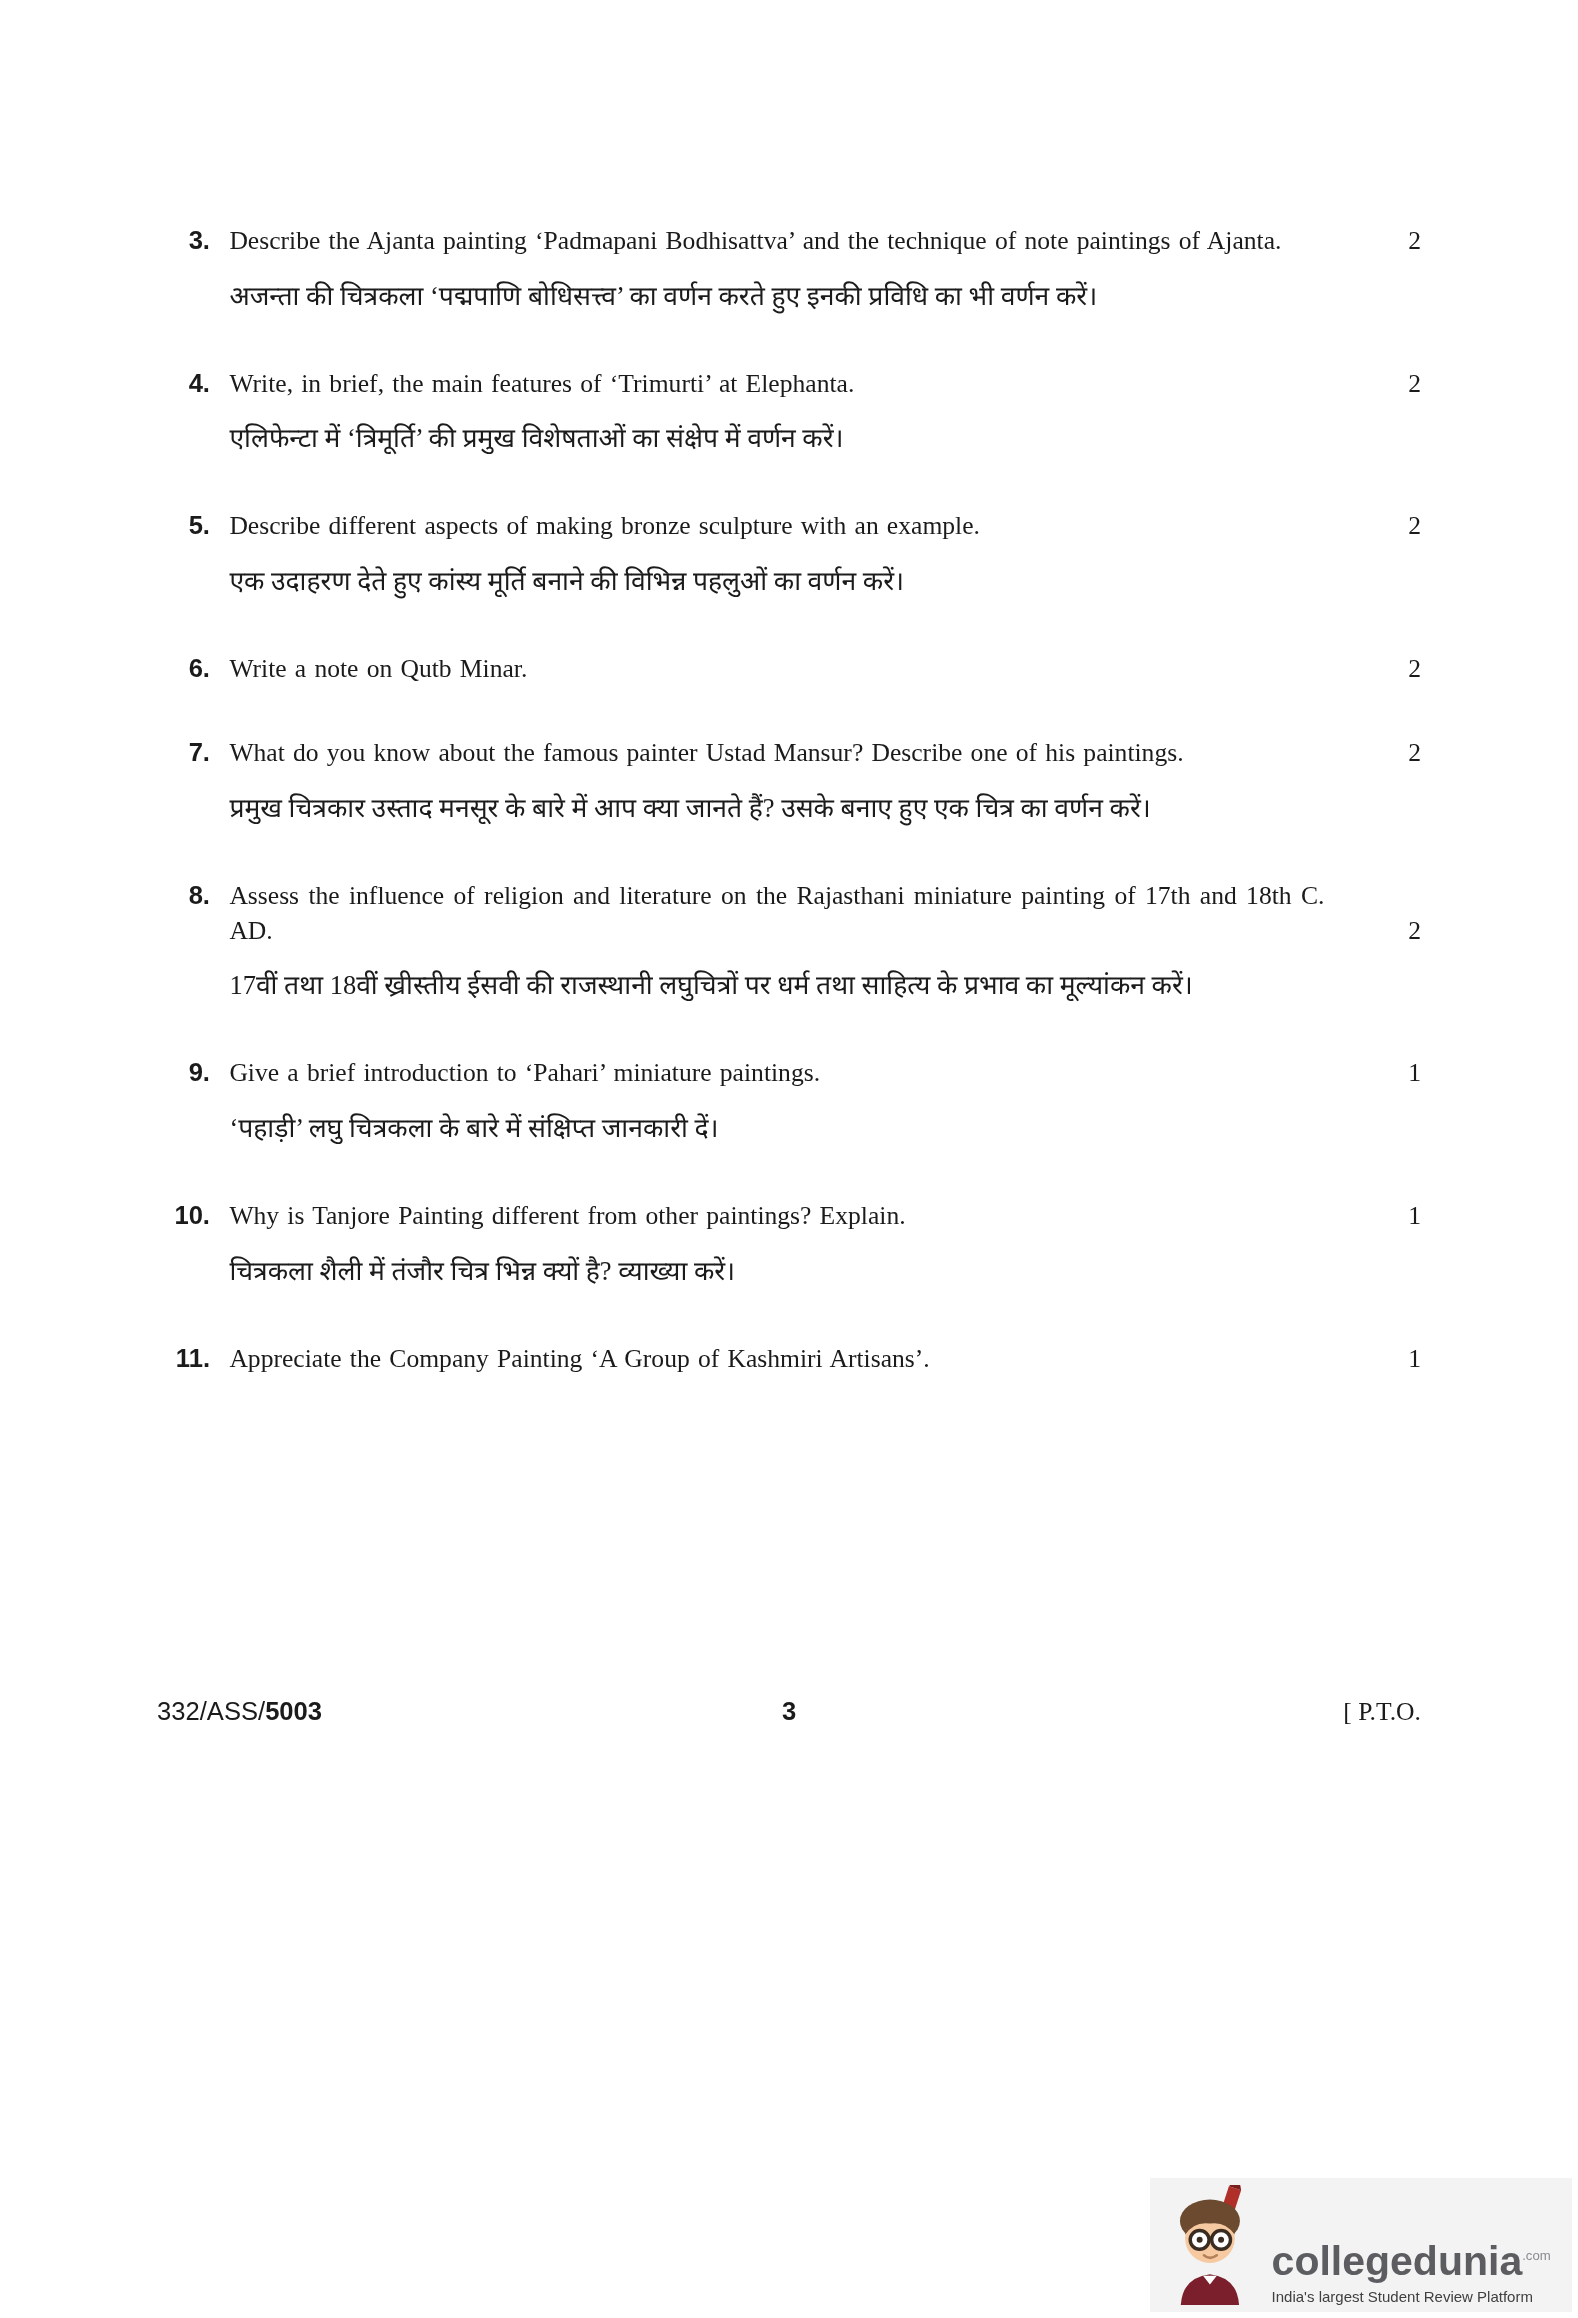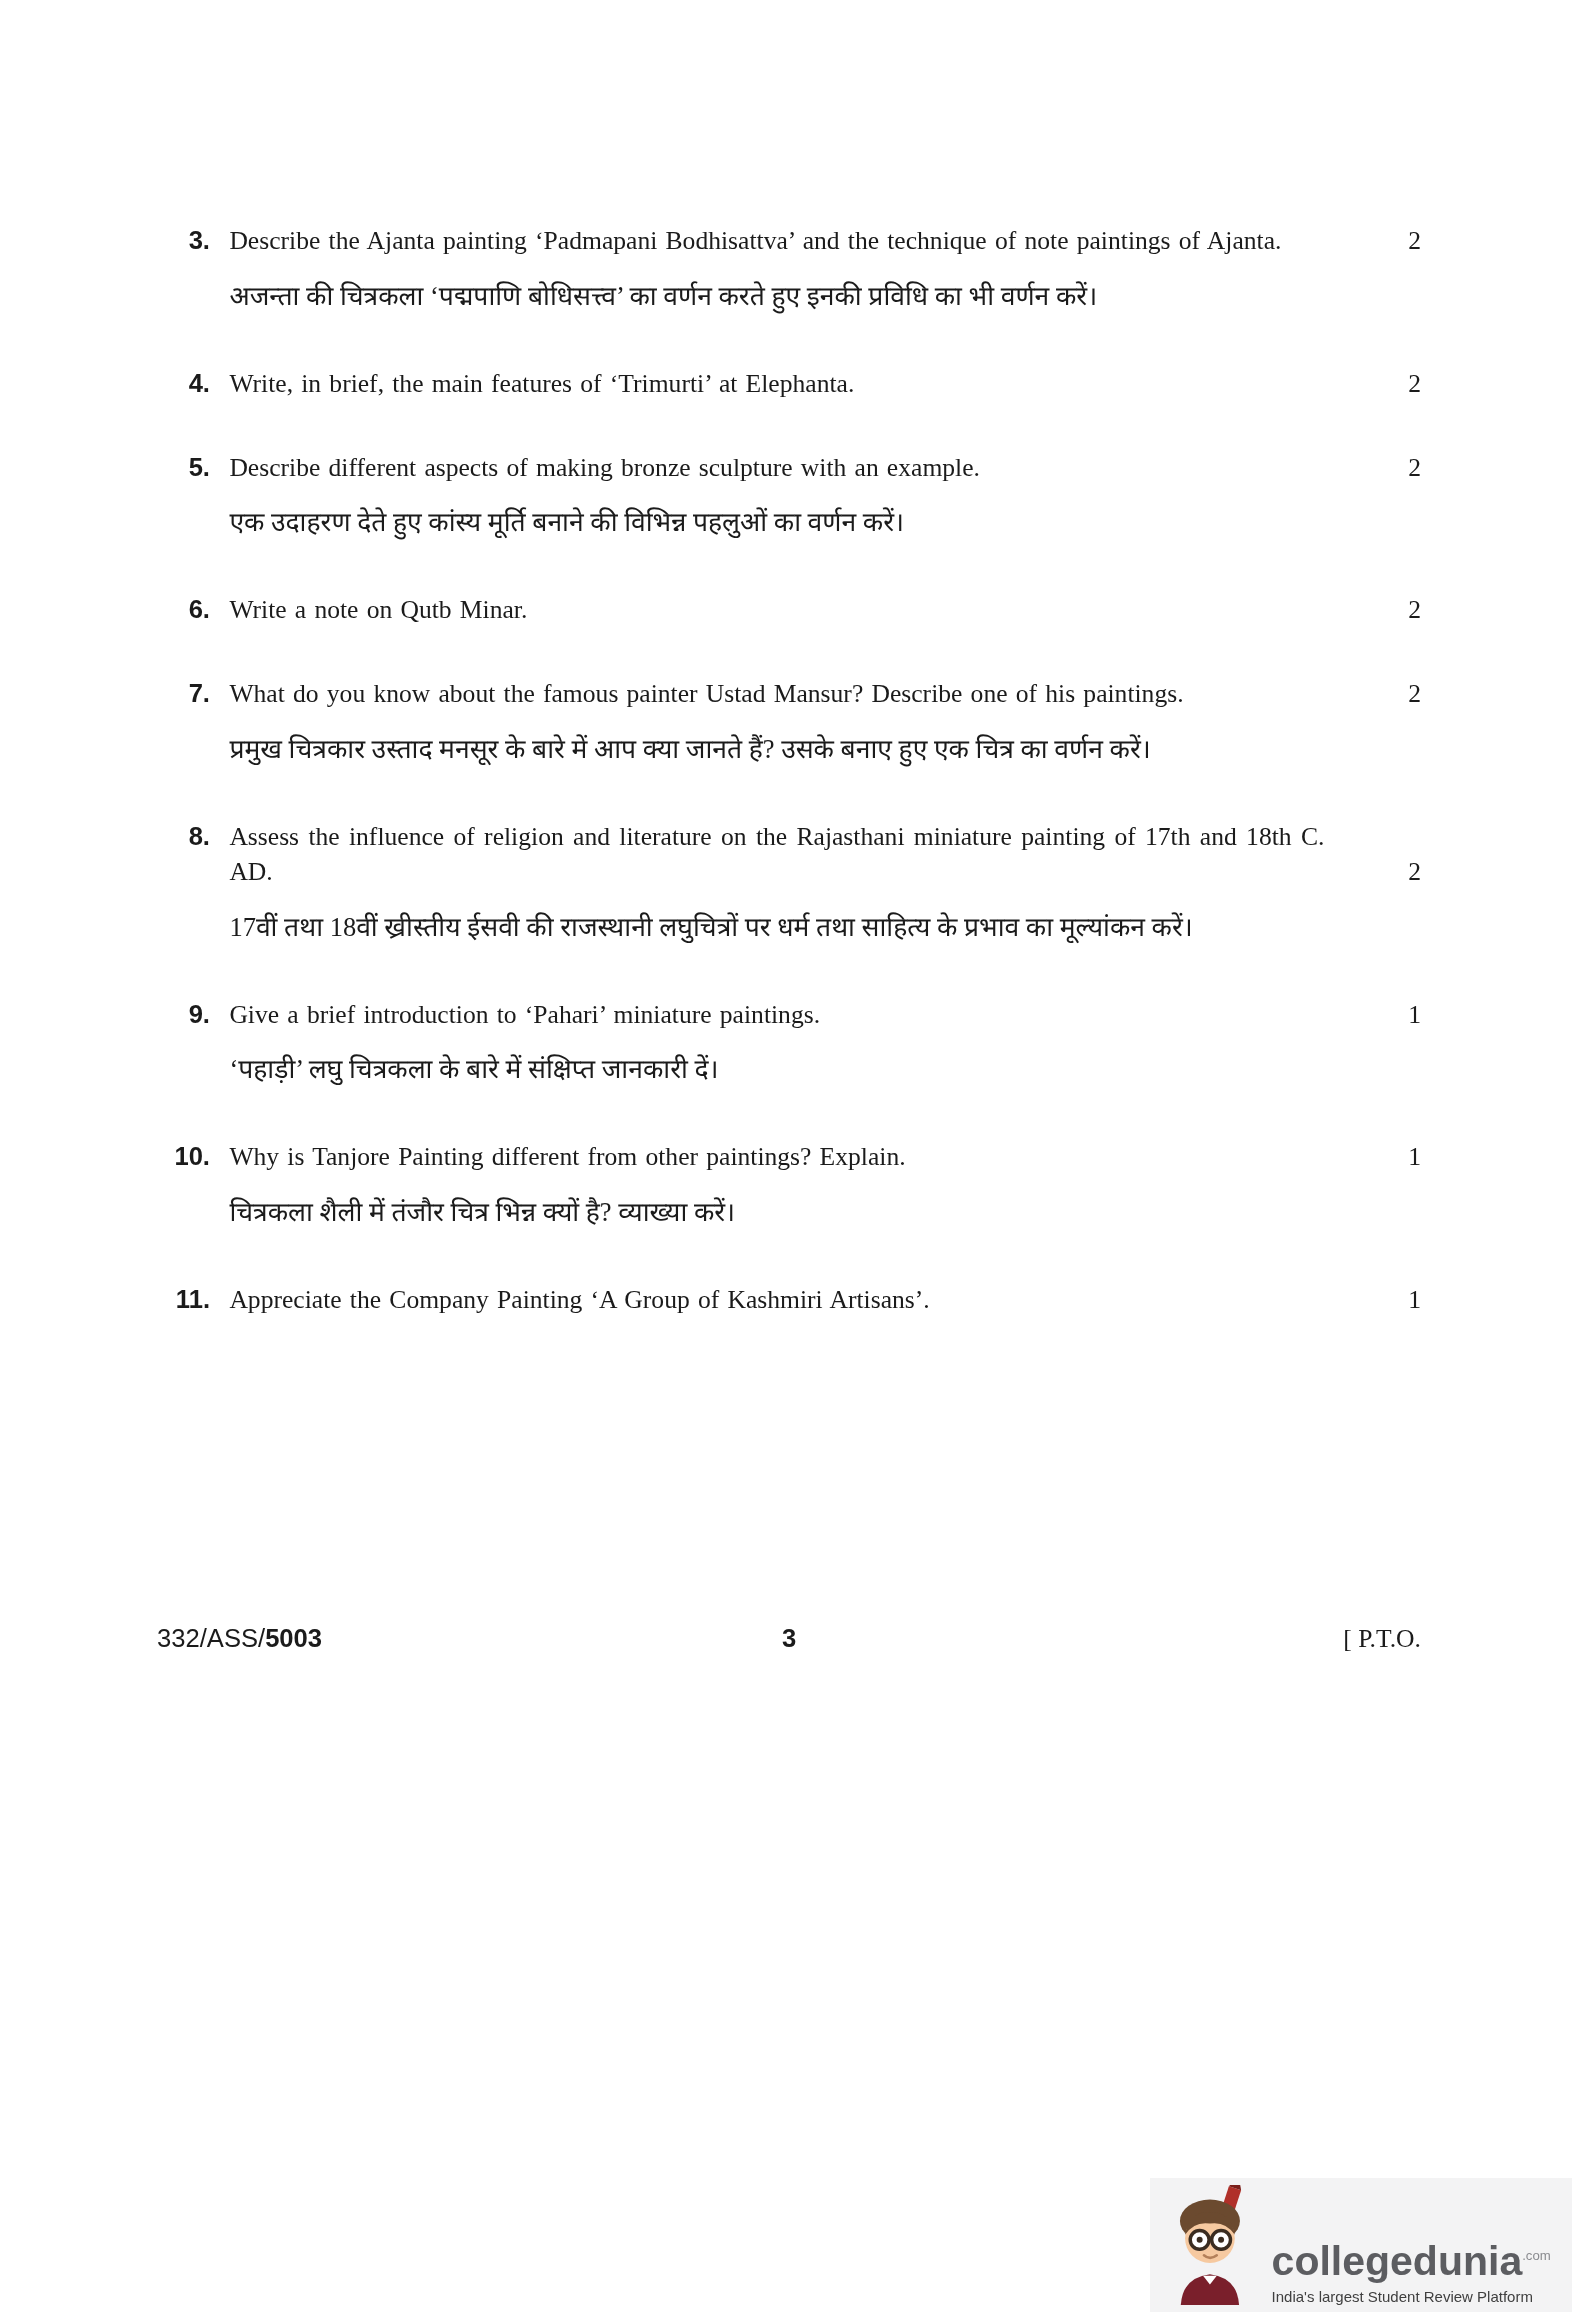--- a/index.html
+++ b/index.html
@@ -55,21 +55,21 @@
   }
 
   .q-hi {
     margin: 17.7px 0 0 0;
     font-size: 26.5px;
     line-height: 41px;
   }
 
   .footer {
     position: absolute;
-    top: 1624px;
+    top: 1697px;
     left: 157px;
     width: 1264px;
     height: 39px;
     font-size: 25.6px;
   }
   .footer .f-left {
     position: absolute;
     left: 0;
     top: 0;
     font-family: "Liberation Sans", "DejaVu Sans", sans-serif;
@@ -142,20 +142,21 @@
     </div>
   </div>
 
   <div class="question">
     <div class="q-num">4.</div>
     <div class="q-body">
       <div class="q-row">
         <p class="q-en">Write, in brief, the main features of ‘Trimurti’ at Elephanta.</p>
         <span class="q-marks">2</span>
       </div>
+      <p class="q-hi">एलिफेन्टा में ‘त्रिमूर्ति’ की प्रमुख विशेषताओं का संक्षेप में वर्णन करें।</p>
     </div>
   </div>
 
   <div class="question">
     <div class="q-num">5.</div>
     <div class="q-body">
       <div class="q-row">
         <p class="q-en">Describe different aspects of making bronze sculpture with an example.</p>
         <span class="q-marks">2</span>
       </div>

